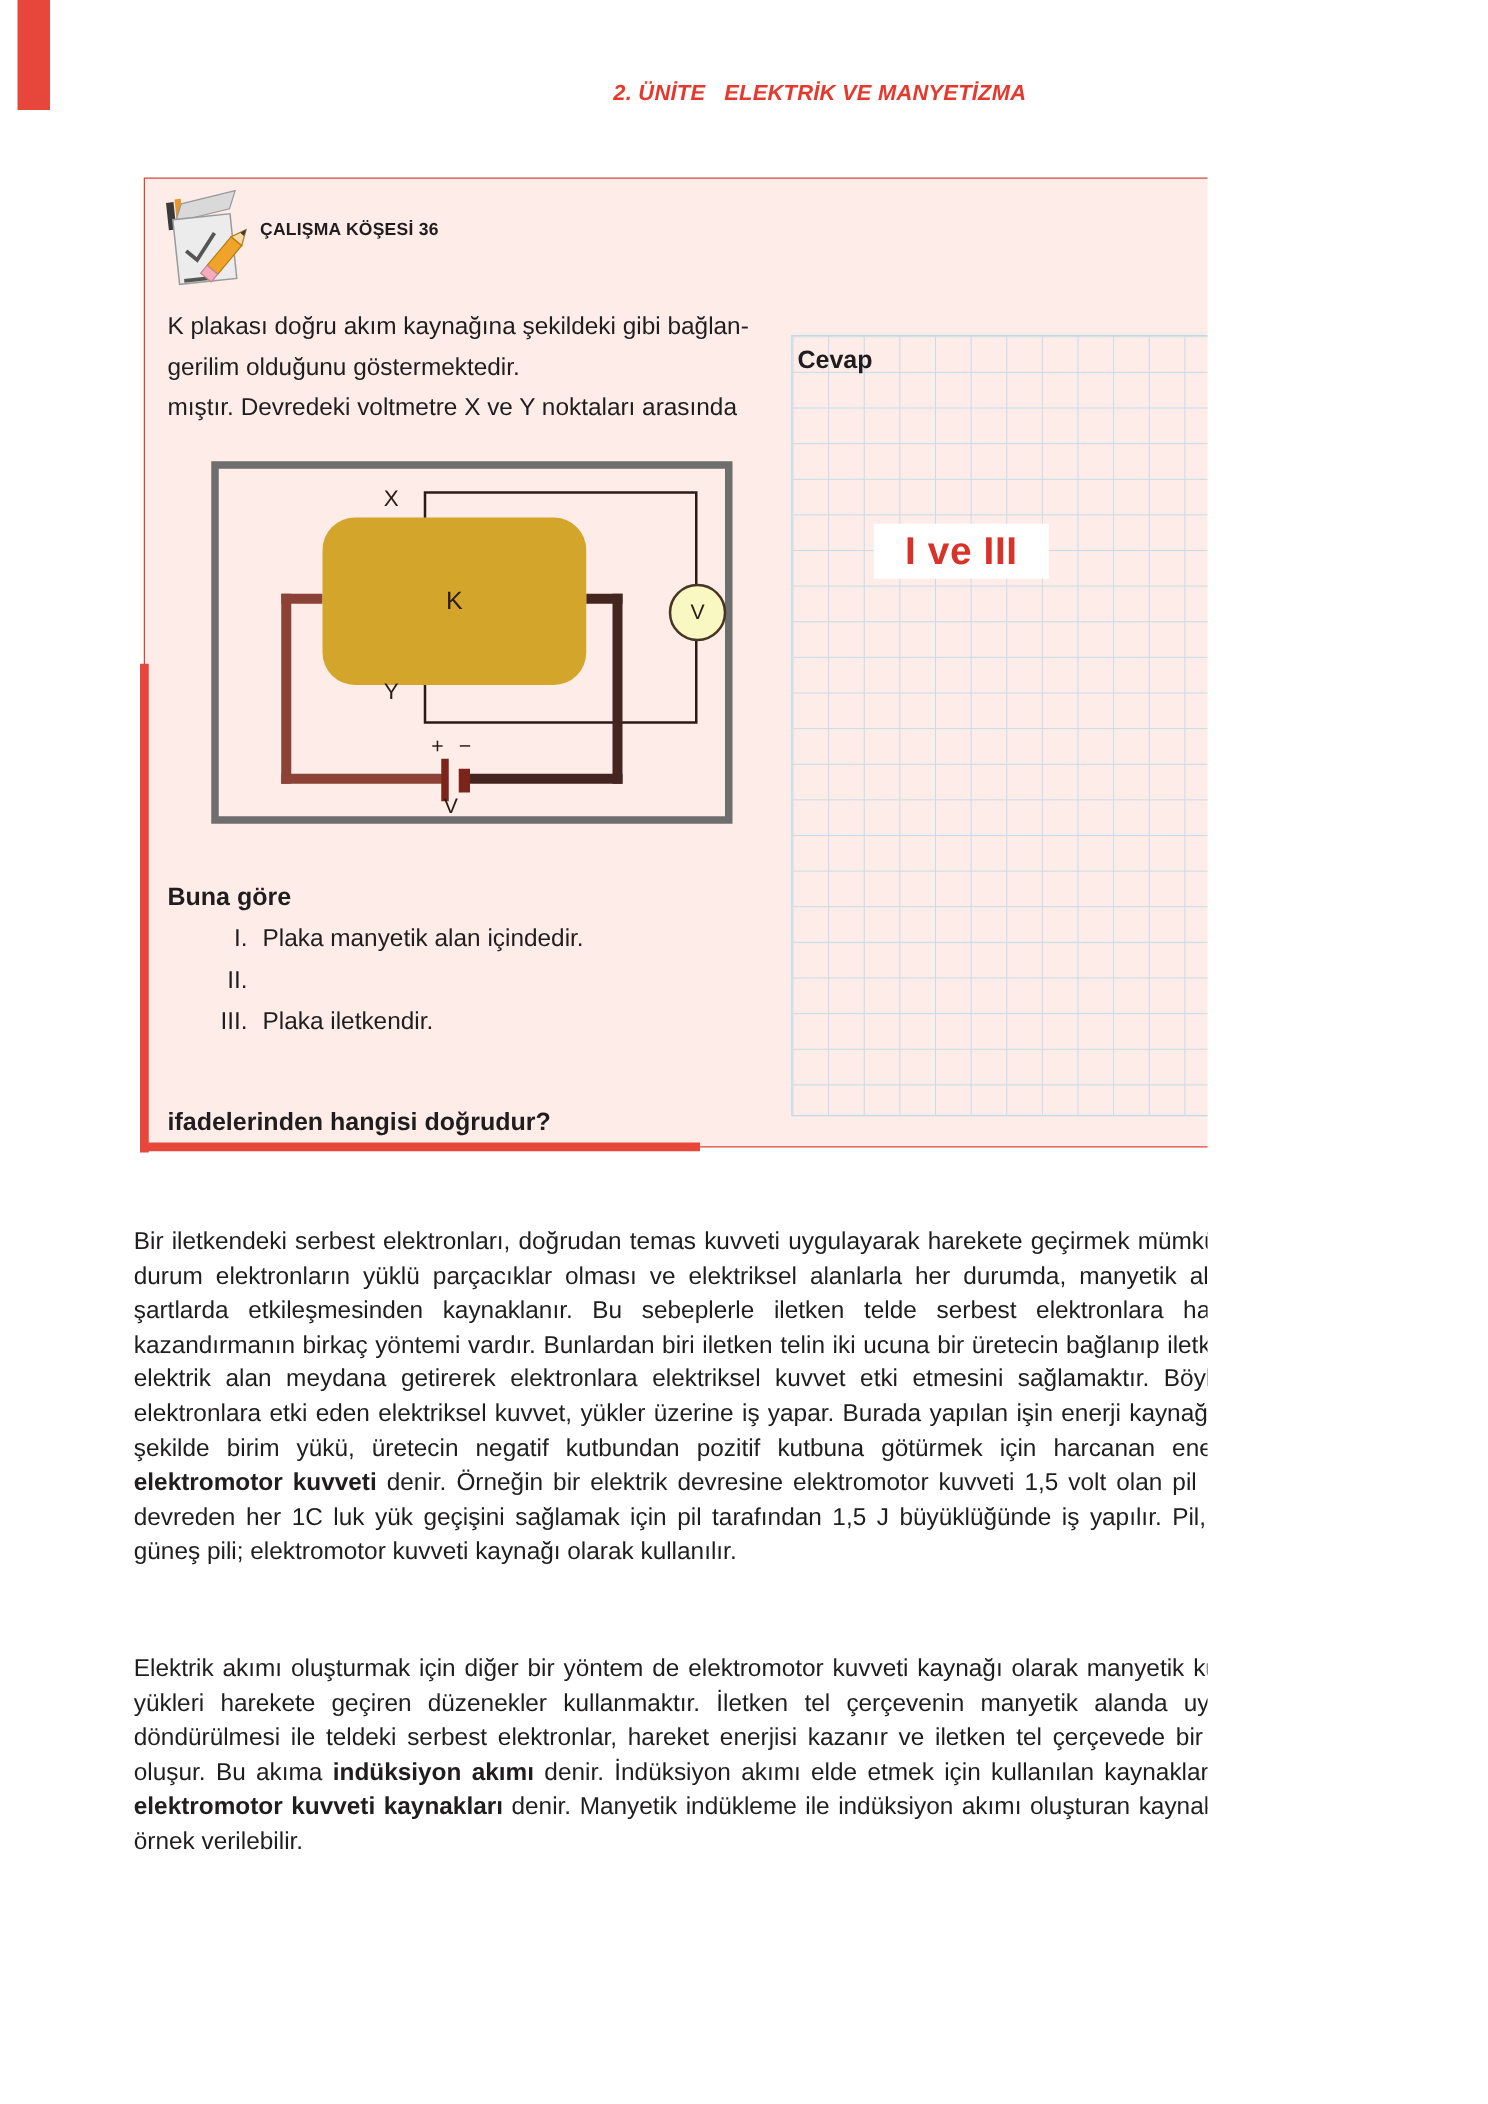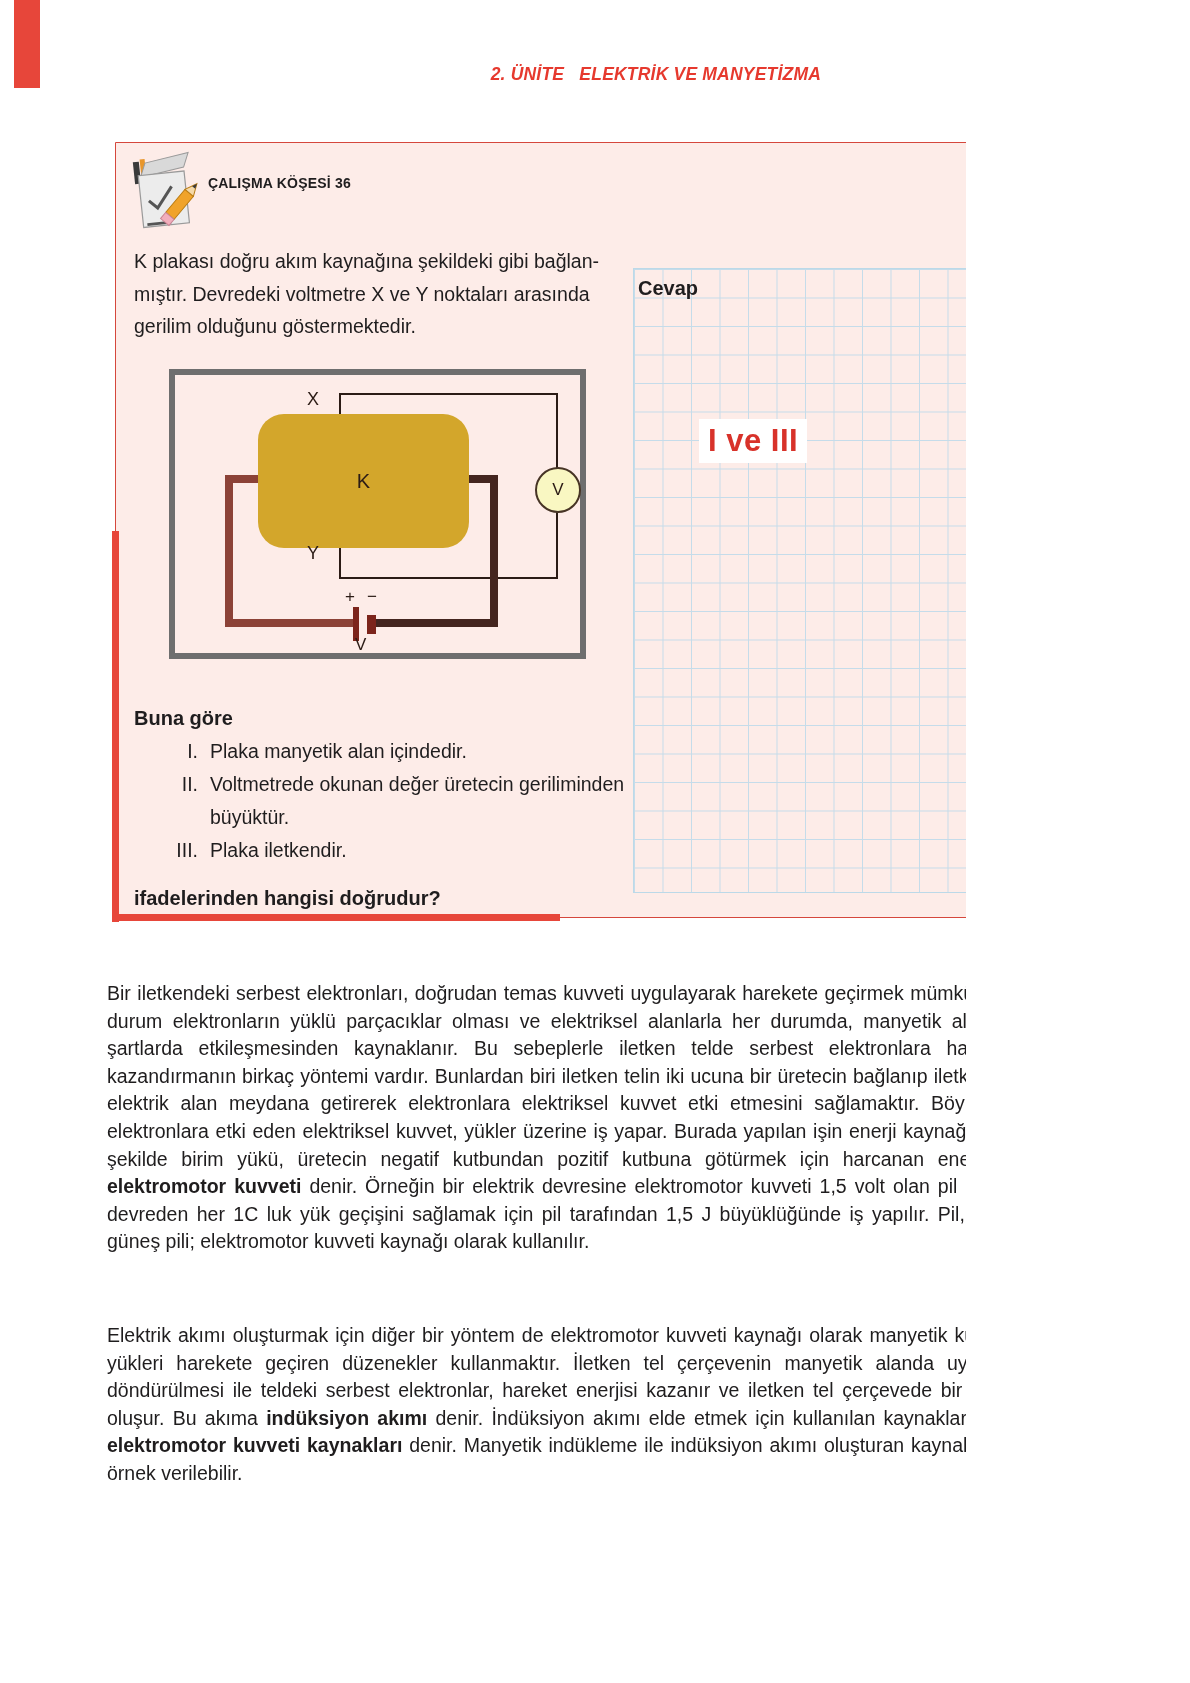--- a/index.html
+++ b/index.html
@@ -36,21 +36,21 @@
 
   .grid{
     left:517px;top:125px;width:400px;height:625px;border:1px solid #bcd9e8;
     background-image:linear-gradient(#c5dcea 1px, transparent 1px),
                      linear-gradient(90deg,#c5dcea 1px, transparent 1px);
     background-size:28.5px 28.5px;box-sizing:border-box;
   }
   .cevap{left:522px;top:134px;font-size:20px;font-weight:bold;}
   .answer{
     left:583px;top:276px;background:#ffffff;color:#d8322a;
-    font-size:31px;font-weight:bold;padding:4px 9px;letter-spacing:.5px;
+    font-size:31px;font-weight:bold;padding:4px 25px;letter-spacing:.5px;
   }
 
   
   .diagram{
     left:53px;top:226px;width:417px;height:290px;
     border:6px solid #6e6e6e;box-sizing:border-box;
   }
   .loop{left:164px;top:18px;width:219px;height:186px;border:2px solid #2b1b15;box-sizing:border-box;z-index:1;}
   .wire{background:#8c4237;z-index:2;}
   .wire.dark{background:#44251f;}
@@ -125,22 +125,22 @@
         <polygon points="42,38 53,38 47.5,26" fill="#f5d9a8" stroke="#b97c14" stroke-width="1"></polygon>
         <polygon points="45.5,31 49.5,31 47.5,26" fill="#3a3a3a"></polygon>
         <rect x="42" y="68" width="11" height="8" fill="#f2aebc" stroke="#c98494" stroke-width="1"></rect>
       </g>
     </svg>
 
     <div class="abs wb-title">ÇALIŞMA KÖŞESİ 36</div>
 
     <div class="abs question">
       <div>K plakası doğru akım kaynağına şekildeki gibi bağlan-</div>
+      <div>gerilim olduğunu göstermektedir.</div>
       <div>mıştır. Devredeki voltmetre X ve Y noktaları arasında</div>
-      <div>gerilim olduğunu göstermektedir.</div>
     </div>
 
     <div class="abs grid"></div>
     <div class="abs cevap">Cevap</div>
     <div class="abs answer">I ve III</div>
 
     <div class="abs diagram">
       <div class="abs loop"></div>
       <div class="abs wire w-left-h"></div>
       <div class="abs wire w-left-v"></div>
@@ -161,21 +161,20 @@
 
     <div class="abs buna-gore">Buna göre</div>
 
     <div class="abs statements">
       <div class="st-row">
         <div class="st-num">I.</div>
         <div class="st-text">Plaka manyetik alan içindedir.</div>
       </div>
       <div class="st-row">
         <div class="st-num">II.</div>
-        <div class="st-text">Voltmetrede okunan değer üretecin geriliminden büyüktür.</div>
       </div>
       <div class="st-row">
         <div class="st-num">III.</div>
         <div class="st-text">Plaka iletkendir.</div>
       </div>
     </div>
 
     <div class="abs footer-q">ifadelerinden hangisi doğrudur?</div>
   </div>
 

